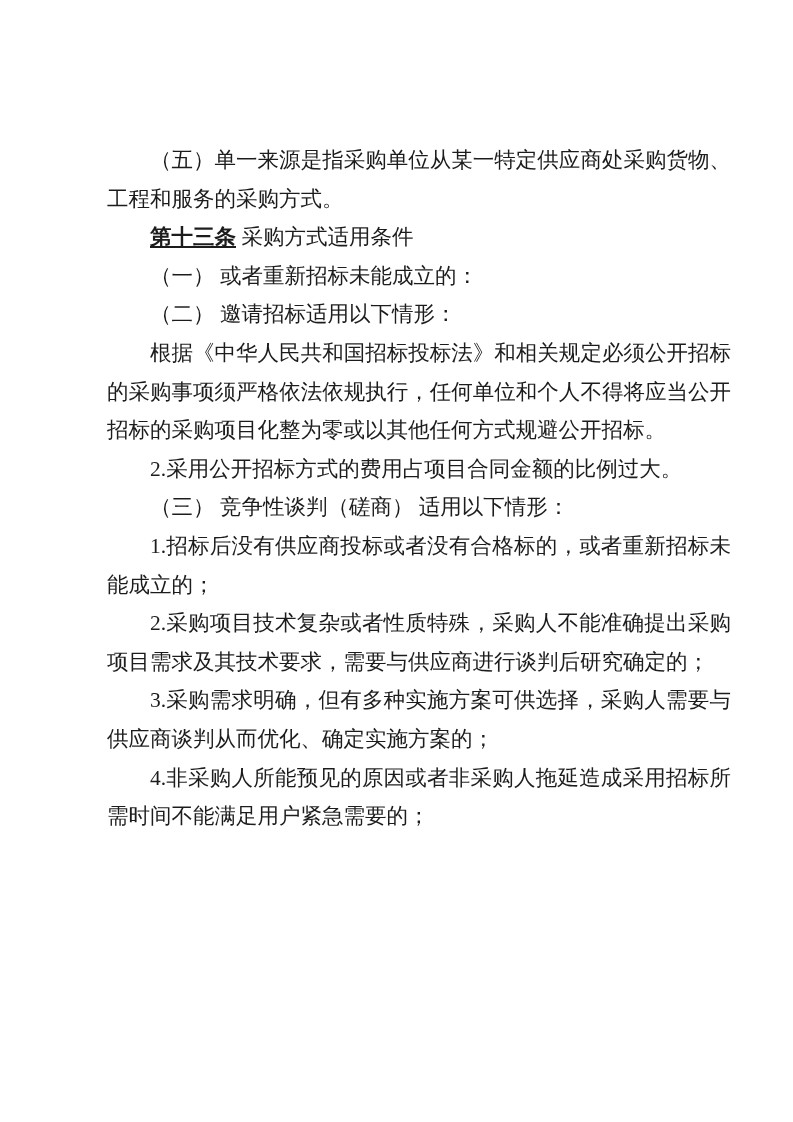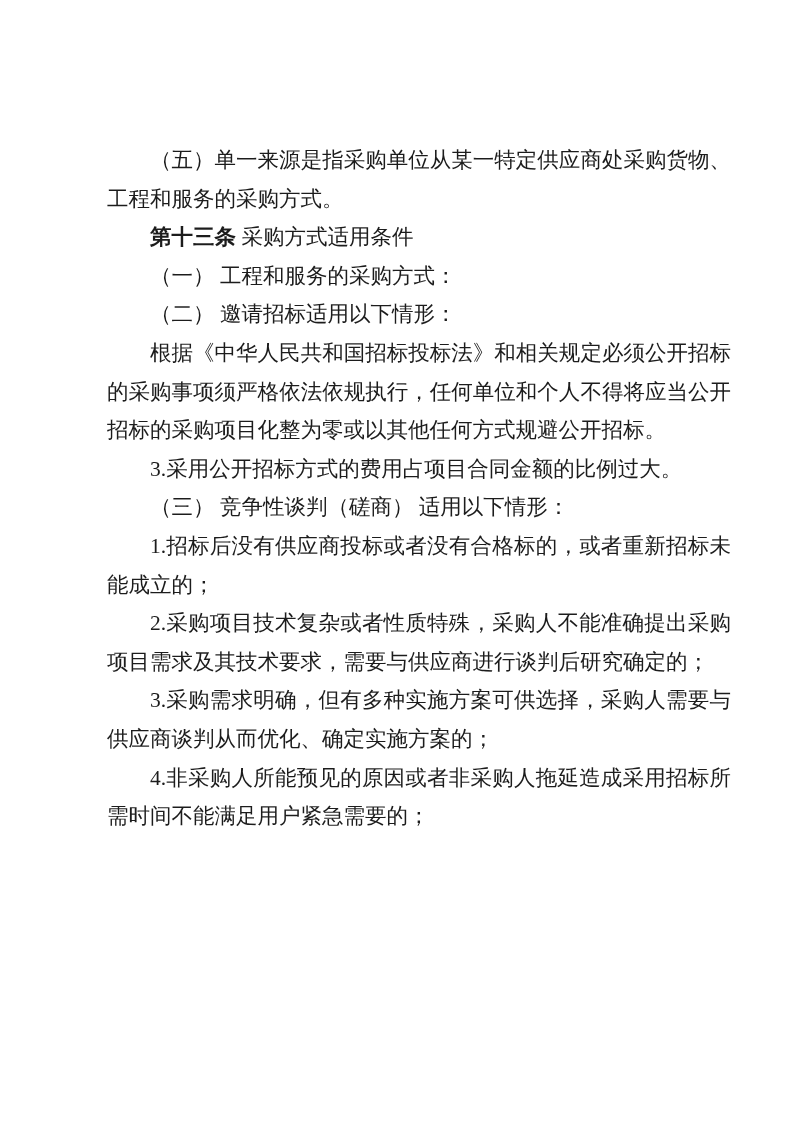--- a/index.html
+++ b/index.html
@@ -26,20 +26,21 @@
     padding: 0;
     font-size: 21.5px;
     line-height: 38.6px;
     color: #1c1c1c;
     text-align: justify;
     text-indent: 2em;
     word-break: normal;
   }
   .para-lead {
     font-weight: bold;
+    text-decoration: underline;
   }
   .footer {
     position: absolute;
     top: 1027px;
     left: 0;
     width: 793px;
     text-align: center;
     font-family: "Liberation Sans", "DejaVu Sans", sans-serif;
     font-size: 17.5px;
     line-height: 26px;
@@ -57,28 +58,28 @@
 <body>
 
 <div class="page">
 
   <div class="content">
     <p class="para"><span class="para-lead"></span><span>（五）单一来源是指采购单位从某一特定供应商处采购货物、工程和服务的采购方式。</span></p>
 
 
     <p class="para"><span class="para-lead">第十三条</span><span> 采购方式适用条件</span></p>
 
-    <p class="para"><span class="para-lead"></span><span>（一） 工程和服务的采购方式：</span></p>
+    <p class="para"><span class="para-lead"></span><span>（一） 或者重新招标未能成立的：</span></p>
 
     <p class="para"><span class="para-lead"></span><span>（二） 邀请招标适用以下情形：</span></p>
 
     <p class="para"><span class="para-lead"></span><span>根据《中华人民共和国招标投标法》和相关规定必须公开招标的采购事项须严格依法依规执行，任何单位和个人不得将应当公开招标的采购项目化整为零或以其他任何方式规避公开招标。</span></p>
 
 
-    <p class="para"><span class="para-lead"></span><span>3.采用公开招标方式的费用占项目合同金额的比例过大。</span></p>
+    <p class="para"><span class="para-lead"></span><span>2.采用公开招标方式的费用占项目合同金额的比例过大。</span></p>
 
     <p class="para"><span class="para-lead"></span><span>（三） 竞争性谈判（磋商） 适用以下情形：</span></p>
 
     <p class="para"><span class="para-lead"></span><span>1.招标后没有供应商投标或者没有合格标的，或者重新招标未能成立的；</span></p>
 
     <p class="para"><span class="para-lead"></span><span>2.采购项目技术复杂或者性质特殊，采购人不能准确提出采购项目需求及其技术要求，需要与供应商进行谈判后研究确定的；</span></p>
 
     <p class="para"><span class="para-lead"></span><span>3.采购需求明确，但有多种实施方案可供选择，采购人需要与供应商谈判从而优化、确定实施方案的；</span></p>
 
     <p class="para"><span class="para-lead"></span><span>4.非采购人所能预见的原因或者非采购人拖延造成采用招标所需时间不能满足用户紧急需要的；</span></p>

